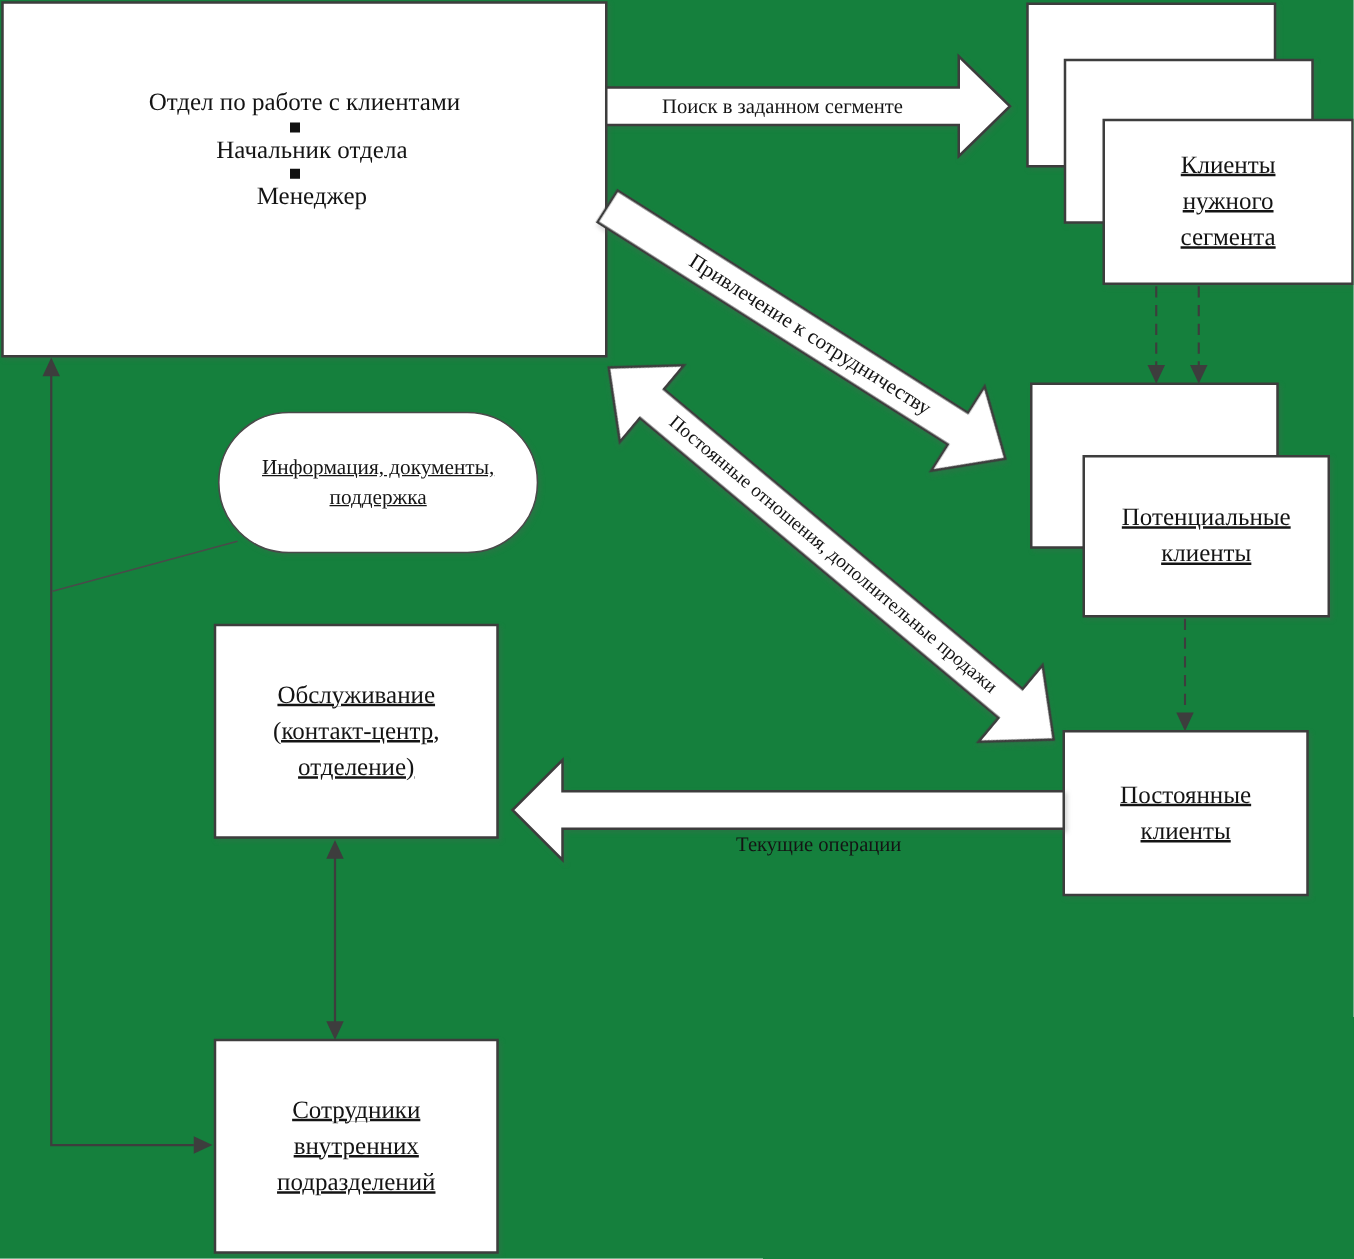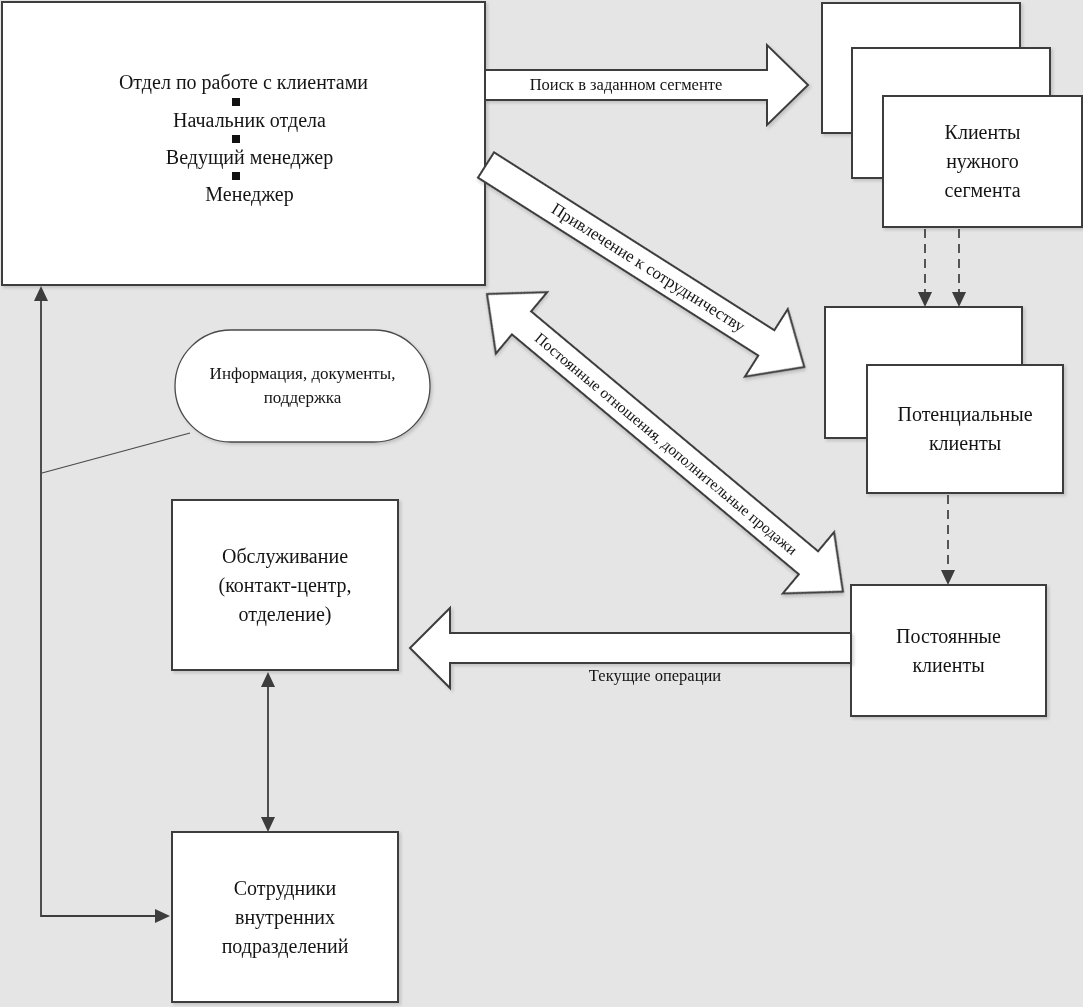--- a/index.html
+++ b/index.html
@@ -1,19 +1,19 @@
 <!DOCTYPE html>
 <html><head>
 <meta charset="utf-8">
 <style>
   html, body { margin: 0; padding: 0; background: #ffffff; }
   .canvas {
     position: relative;
     width: 1083px; height: 1007px;
-    background: #e5e5e5;
+    background: #15803d;
     font-family: "Liberation Serif", "DejaVu Serif", serif;
     color: #141414;
     overflow: hidden;
   }
   svg.layer { position: absolute; left: 0; top: 0; }
   .node {
     fill: #ffffff;
     stroke: #3d3d3d;
     stroke-width: 2;
   }
@@ -31,21 +31,21 @@
   }
   .thin { stroke: #3d3d3d; stroke-width: 1.8; fill: none; }
   .hair { stroke: #4a4a4a; stroke-width: 1.2; fill: none; }
   .head { fill: #3d3d3d; stroke: none; }
 
   .label {
     position: absolute;
     display: flex; align-items: center; justify-content: center;
     text-align: center;
     white-space: pre-line;
-    font-size: 20px; line-height: 29px;
+    font-size: 20px; line-height: 29px; text-decoration: underline;
   }
   .arrow-label {
     position: absolute;
     white-space: nowrap;
     font-size: 16.5px; line-height: 18px;
     display: flex; align-items: center; justify-content: center;
   }
   .rot {
     transform-origin: center center;
   }
@@ -113,24 +113,20 @@
   </svg>
 
   <div class="dept-content">
     <div class="dept-title">Отдел по работе с клиентами</div>
     <div class="dept-item">
       <span class="bullet"></span>
       <span>Начальник отдела</span>
     </div>
     <div class="dept-item">
       <span class="bullet"></span>
-      <span>Ведущий менеджер</span>
-    </div>
-    <div class="dept-item">
-      <span class="bullet"></span>
       <span>Менеджер</span>
     </div>
   </div>
 
   <div class="label" style="left:883px; top:96px; width:199px; height:131px;">Клиенты
 нужного
 сегмента</div>
 
   <div class="label" style="left:867px; top:365px; width:196px; height:128px;">Потенциальные
 клиенты</div>

